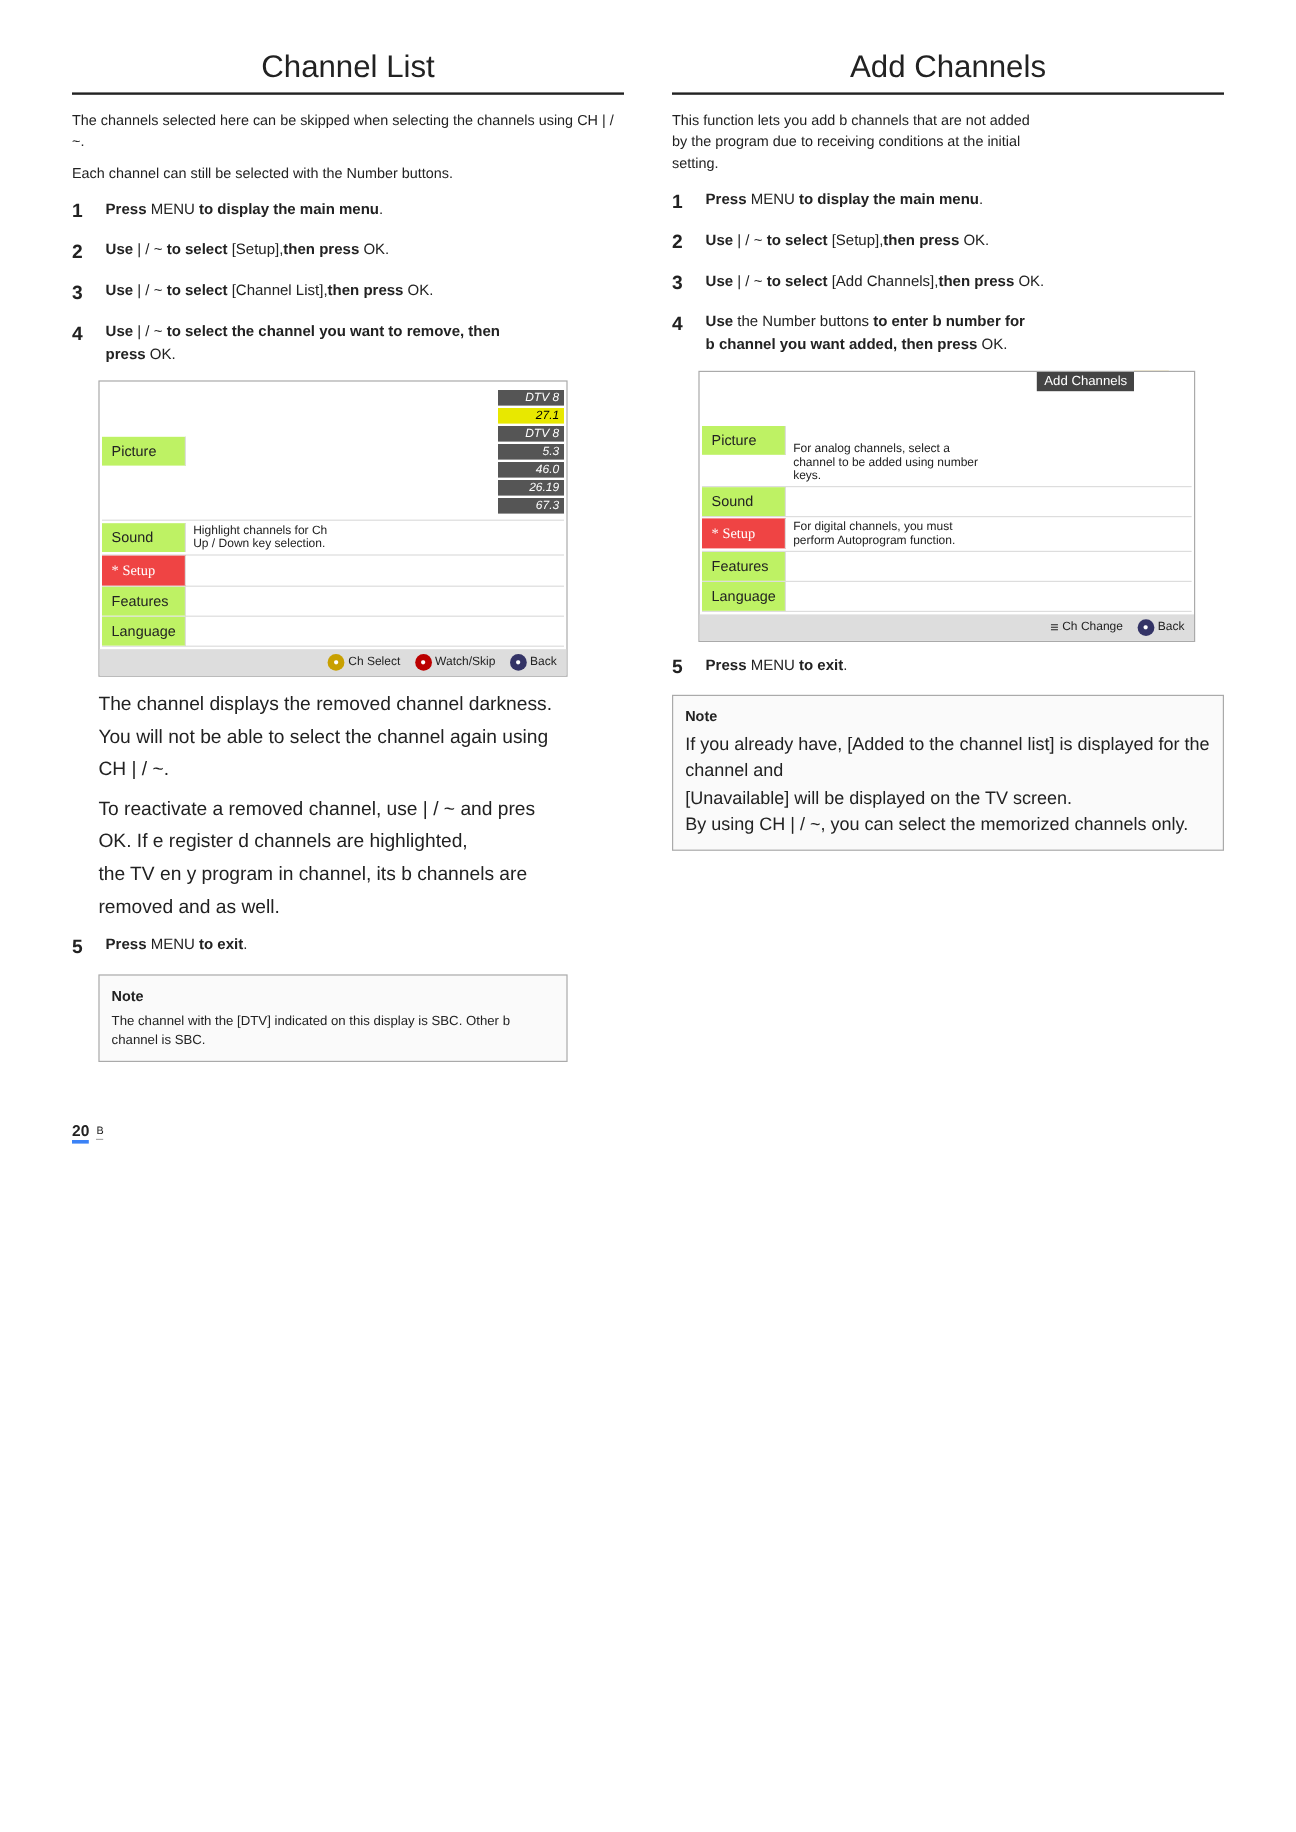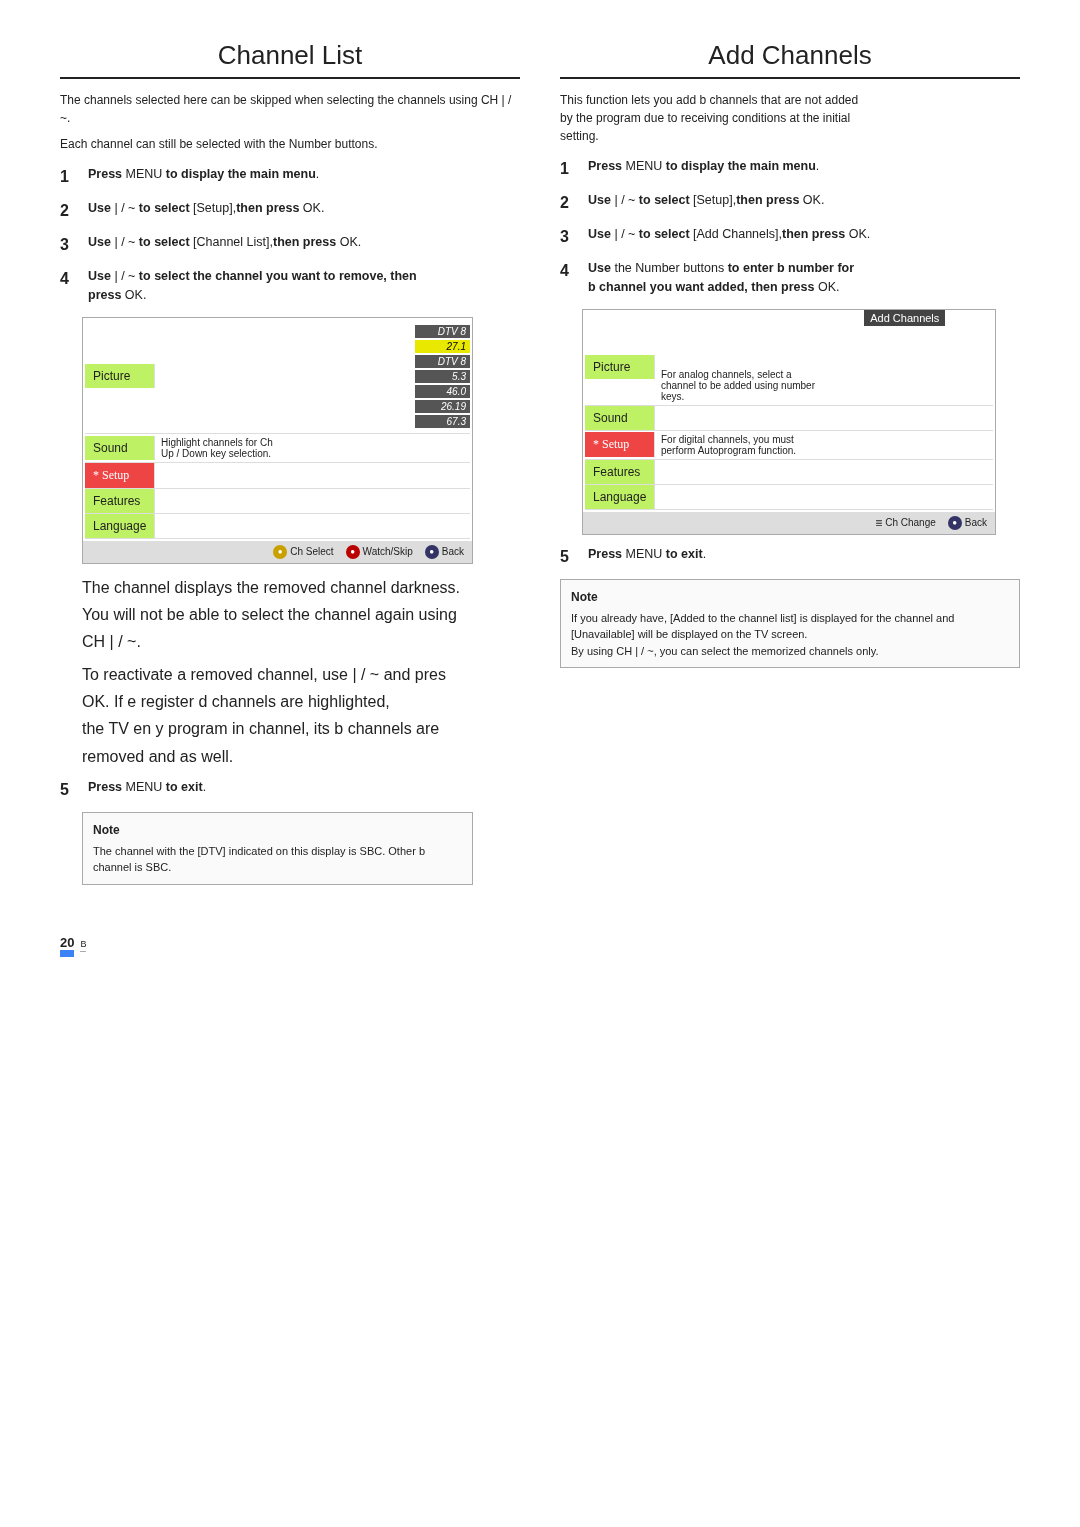--- a/index.html
+++ b/index.html
@@ -184,21 +184,21 @@
       margin-top: 40px;
       font-size: 12px;
       display: flex;
       align-items: center;
       gap: 6px;
     }
 
     .page-number {
       font-size: 13px;
       font-weight: bold;
-      border-bottom: 7px solid #3b82f6;
+      border-bottom: 3px solid #3b82f6;
     }
 
     .add-channels-badge {
       background: #444;
       color: #fff;
       font-size: 11px;
       padding: 2px 6px;
       float: right;
     }
 
@@ -417,21 +417,21 @@
 
     <div class="step-item" style="margin-left:0; margin-top:10px;">
       <span class="step-number">5</span>
       <span class="step-text">
         <span class="bold">Press</span> MENU <span class="bold">to exit</span>.
       </span>
     </div>
 
     <div class="note-box" style="width:100%; margin-left:0;">
       <div class="note-title">Note</div>
-      <div style="font-size:11px; line-height:1.5;">
+      <div style="font-size:15px; line-height:1.5;">
         <span>If you already have, [Added to the channel list] is displayed for the channel and</span><br>
         <span>[Unavailable] will be displayed on the TV screen.</span><br>
         <span>By using CH | / ~, you can select the memorized channels only.</span>
       </div>
     </div>
   </div>
 </div>
 
 <div class="page-footer">
   <span class="page-number">20</span>

